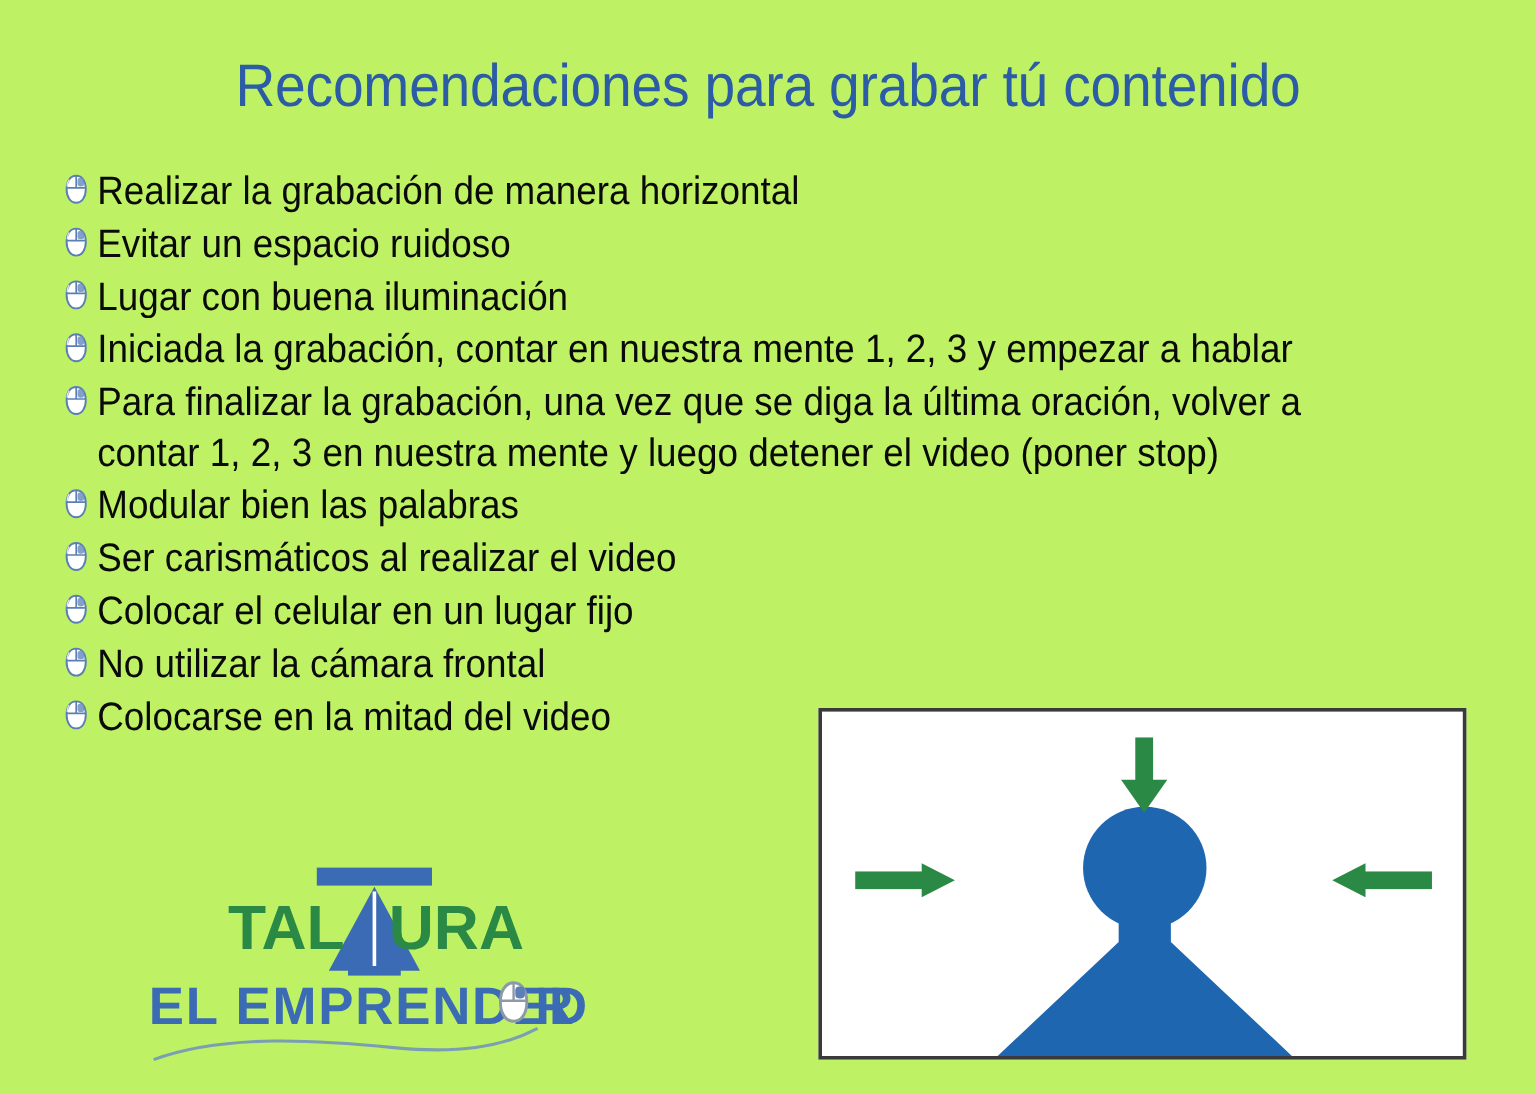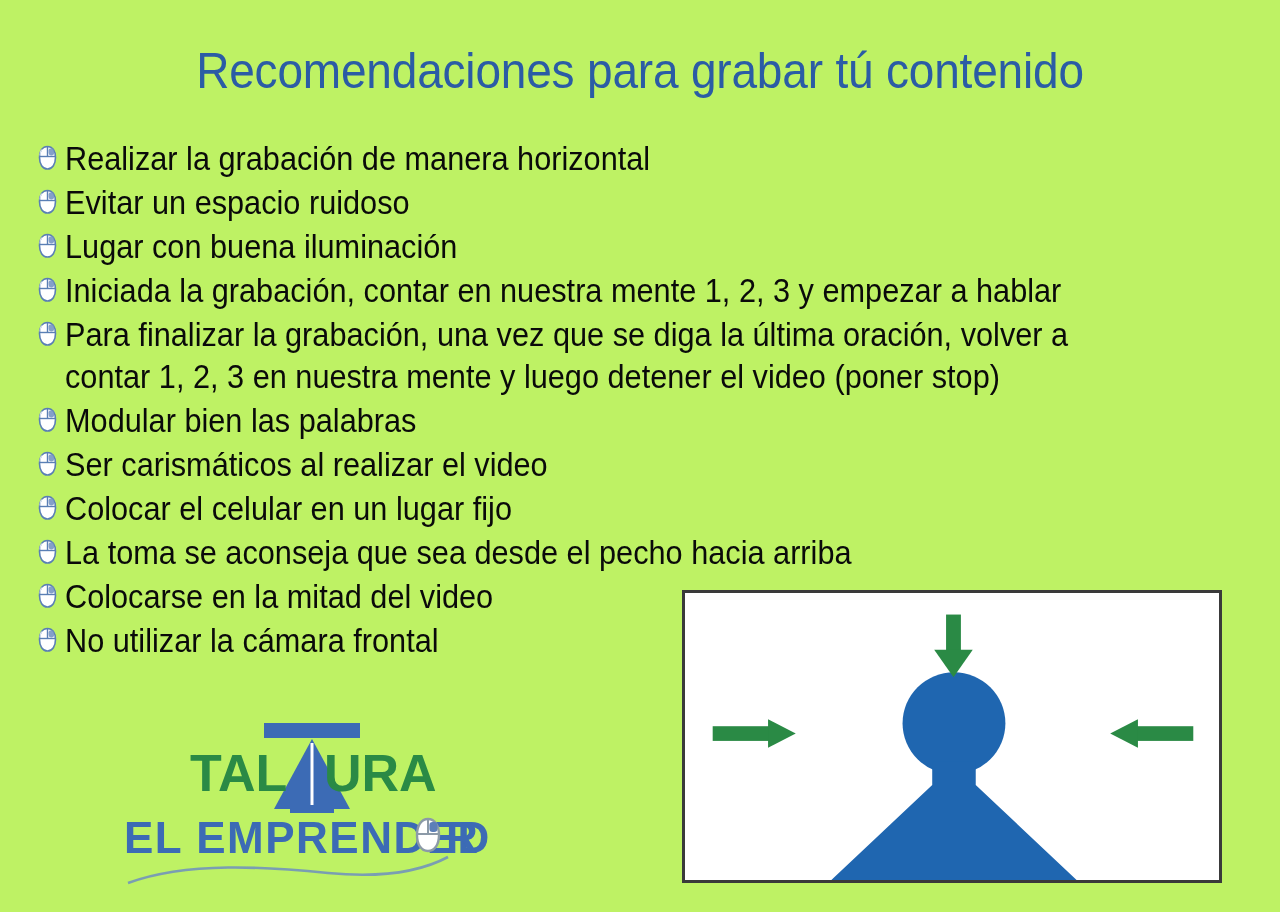--- a/index.html
+++ b/index.html
@@ -38,21 +38,21 @@
     letter-spacing: -0.2px;
     line-height: 1.1;
     transform: scaleX(0.92);
     transform-origin: center top;
     white-space: nowrap;
   }
 
   
   .bullet-list {
     position: absolute;
-    left: 36px;
+    left: 52px;
     top: 138px;
     width: 1180px;
     margin: 0;
     padding: 0;
     list-style: none;
   }
   .bullet-item {
     display: flex;
     align-items: flex-start;
     margin: 0 0 2px 0;
@@ -213,57 +213,45 @@
           <path d="M11.5 3.5 C6.5 3.5 3.5 8 3.5 14.5 C3.5 21 6.5 26 11.5 26 C16.5 26 19.5 21 19.5 14.5 C19.5 8 16.5 3.5 11.5 3.5 Z" fill="#ffffff" stroke="#5A7FB5" stroke-width="1.6"></path>
           <path d="M3.9 13.5 L19.1 13.5" stroke="#5A7FB5" stroke-width="1.4" fill="none"></path>
           <path d="M11.5 3.8 L11.5 13.4" stroke="#5A7FB5" stroke-width="1.4" fill="none"></path>
           <rect x="12.6" y="5.2" width="5.6" height="7.2" rx="2.4" fill="#6E8FC0" opacity="0.85"></rect>
           <path d="M5.6 6.6 C4.4 8.4 4.0 10.6 4.0 12.4" stroke="#ffffff" stroke-width="1.1" fill="none" opacity="0.8"></path>
         </svg>
       </span>
       <span class="bullet-text">Colocar el celular en un lugar fijo</span>
     </li>
 
-    <li class="bullet-item">
-      <span class="bullet-icon">
-        <svg viewBox="0 0 24 30" xmlns="http://www.w3.org/2000/svg">
-          <path d="M11.5 3.5 C6.5 3.5 3.5 8 3.5 14.5 C3.5 21 6.5 26 11.5 26 C16.5 26 19.5 21 19.5 14.5 C19.5 8 16.5 3.5 11.5 3.5 Z" fill="#ffffff" stroke="#5A7FB5" stroke-width="1.6"></path>
-          <path d="M3.9 13.5 L19.1 13.5" stroke="#5A7FB5" stroke-width="1.4" fill="none"></path>
-          <path d="M11.5 3.8 L11.5 13.4" stroke="#5A7FB5" stroke-width="1.4" fill="none"></path>
-          <rect x="12.6" y="5.2" width="5.6" height="7.2" rx="2.4" fill="#6E8FC0" opacity="0.85"></rect>
-          <path d="M5.6 6.6 C4.4 8.4 4.0 10.6 4.0 12.4" stroke="#ffffff" stroke-width="1.1" fill="none" opacity="0.8"></path>
-        </svg>
-      </span>
-      <span class="bullet-text">La toma se aconseja que sea desde el pecho hacia arriba</span>
+
+    <li class="bullet-item">
+      <span class="bullet-icon">
+        <svg viewBox="0 0 24 30" xmlns="http://www.w3.org/2000/svg">
+          <path d="M11.5 3.5 C6.5 3.5 3.5 8 3.5 14.5 C3.5 21 6.5 26 11.5 26 C16.5 26 19.5 21 19.5 14.5 C19.5 8 16.5 3.5 11.5 3.5 Z" fill="#ffffff" stroke="#5A7FB5" stroke-width="1.6"></path>
+          <path d="M3.9 13.5 L19.1 13.5" stroke="#5A7FB5" stroke-width="1.4" fill="none"></path>
+          <path d="M11.5 3.8 L11.5 13.4" stroke="#5A7FB5" stroke-width="1.4" fill="none"></path>
+          <rect x="12.6" y="5.2" width="5.6" height="7.2" rx="2.4" fill="#6E8FC0" opacity="0.85"></rect>
+          <path d="M5.6 6.6 C4.4 8.4 4.0 10.6 4.0 12.4" stroke="#ffffff" stroke-width="1.1" fill="none" opacity="0.8"></path>
+        </svg>
+      </span>
+      <span class="bullet-text">No utilizar la cámara frontal</span>
     </li>
 
     <li class="bullet-item">
       <span class="bullet-icon">
         <svg viewBox="0 0 24 30" xmlns="http://www.w3.org/2000/svg">
           <path d="M11.5 3.5 C6.5 3.5 3.5 8 3.5 14.5 C3.5 21 6.5 26 11.5 26 C16.5 26 19.5 21 19.5 14.5 C19.5 8 16.5 3.5 11.5 3.5 Z" fill="#ffffff" stroke="#5A7FB5" stroke-width="1.6"></path>
           <path d="M3.9 13.5 L19.1 13.5" stroke="#5A7FB5" stroke-width="1.4" fill="none"></path>
           <path d="M11.5 3.8 L11.5 13.4" stroke="#5A7FB5" stroke-width="1.4" fill="none"></path>
           <rect x="12.6" y="5.2" width="5.6" height="7.2" rx="2.4" fill="#6E8FC0" opacity="0.85"></rect>
           <path d="M5.6 6.6 C4.4 8.4 4.0 10.6 4.0 12.4" stroke="#ffffff" stroke-width="1.1" fill="none" opacity="0.8"></path>
         </svg>
       </span>
       <span class="bullet-text">Colocarse en la mitad del video</span>
-    </li>
-
-    <li class="bullet-item">
-      <span class="bullet-icon">
-        <svg viewBox="0 0 24 30" xmlns="http://www.w3.org/2000/svg">
-          <path d="M11.5 3.5 C6.5 3.5 3.5 8 3.5 14.5 C3.5 21 6.5 26 11.5 26 C16.5 26 19.5 21 19.5 14.5 C19.5 8 16.5 3.5 11.5 3.5 Z" fill="#ffffff" stroke="#5A7FB5" stroke-width="1.6"></path>
-          <path d="M3.9 13.5 L19.1 13.5" stroke="#5A7FB5" stroke-width="1.4" fill="none"></path>
-          <path d="M11.5 3.8 L11.5 13.4" stroke="#5A7FB5" stroke-width="1.4" fill="none"></path>
-          <rect x="12.6" y="5.2" width="5.6" height="7.2" rx="2.4" fill="#6E8FC0" opacity="0.85"></rect>
-          <path d="M5.6 6.6 C4.4 8.4 4.0 10.6 4.0 12.4" stroke="#ffffff" stroke-width="1.1" fill="none" opacity="0.8"></path>
-        </svg>
-      </span>
-      <span class="bullet-text">No utilizar la cámara frontal</span>
     </li>
 
   </ul>
 
   <div class="logo">
     <svg viewBox="0 0 390 175" xmlns="http://www.w3.org/2000/svg">
 
       <g>
         <rect x="146" y="6" width="96" height="15" fill="#3C6BB5"></rect>
         <path d="M194 22 L232 92 L156 92 Z" fill="#3C6BB5"></path>

